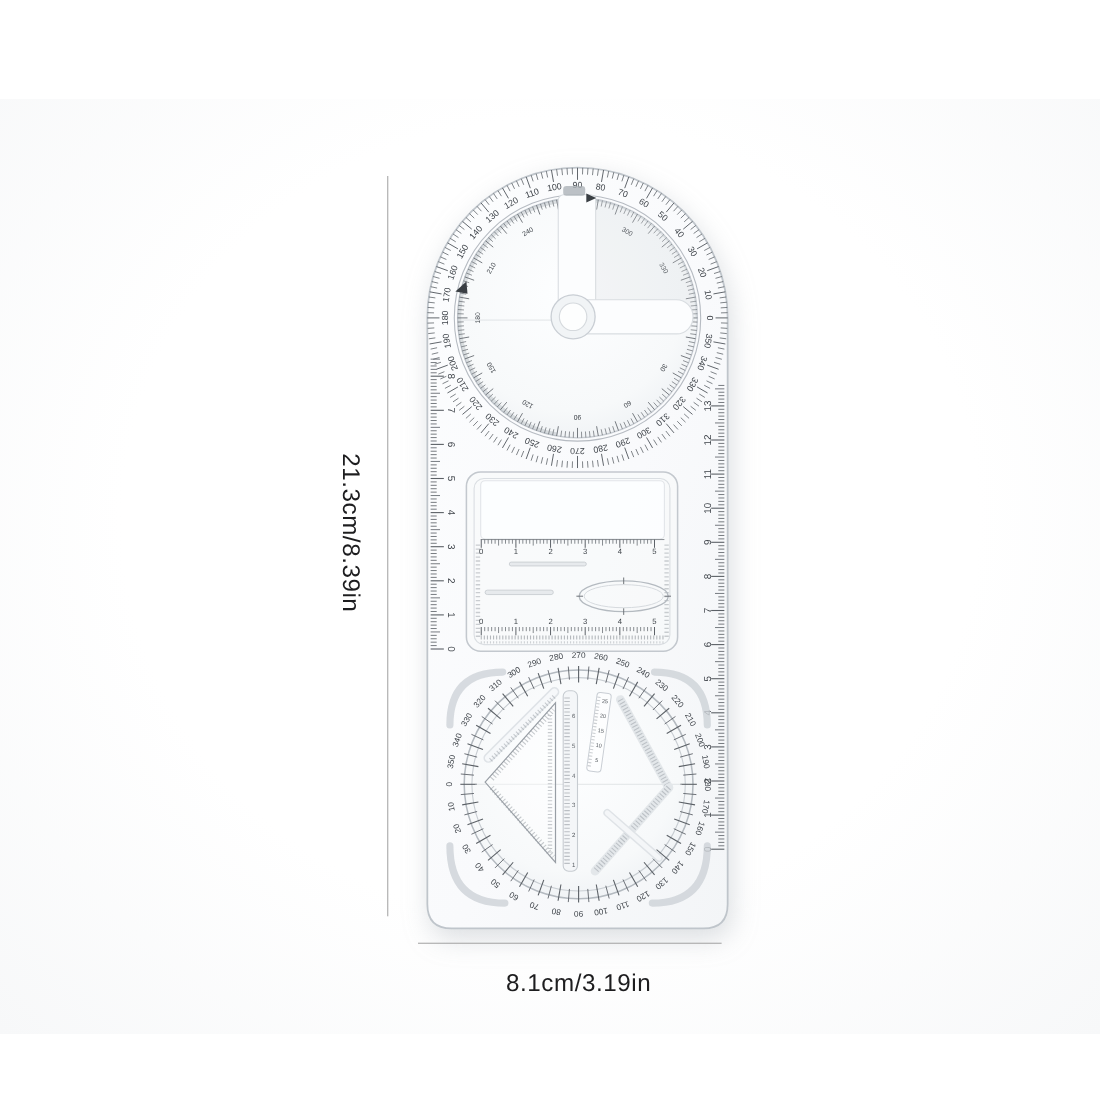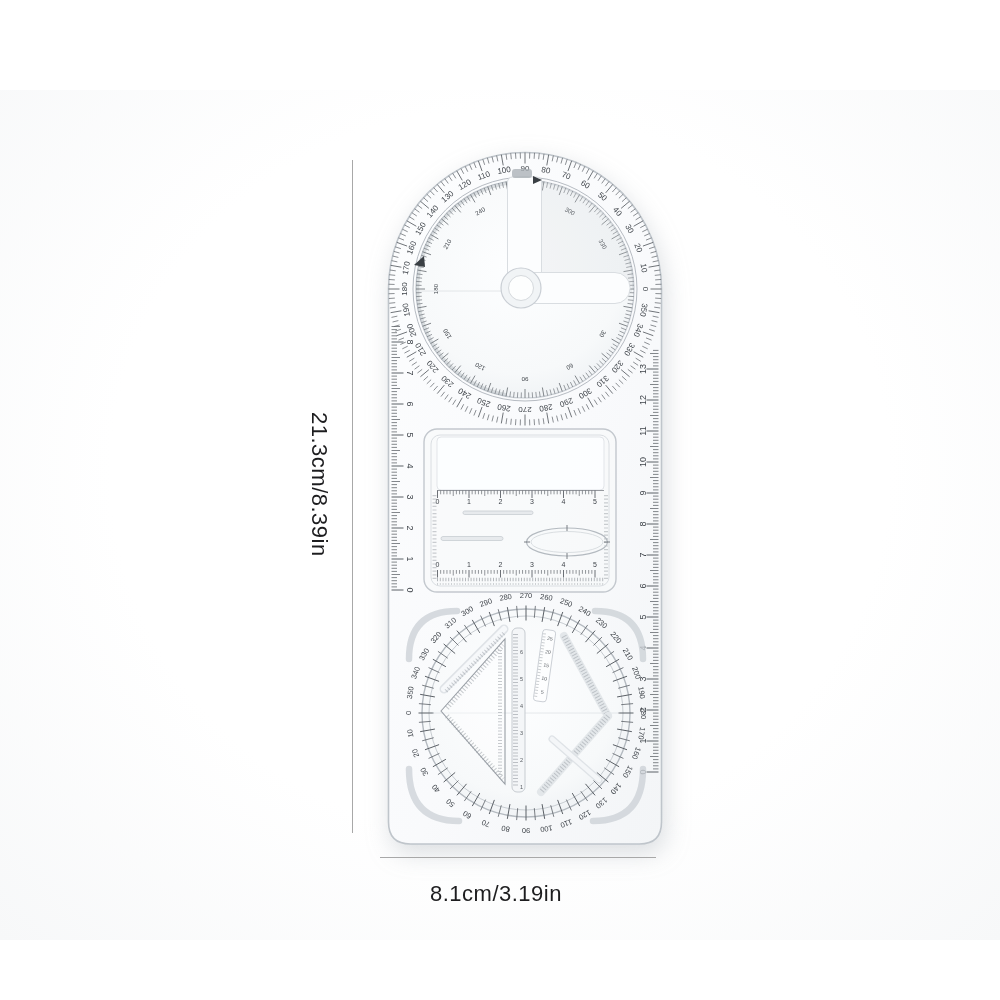--- a/index.html
+++ b/index.html
@@ -7,21 +7,21 @@
          font-family:"Liberation Sans", sans-serif;}
   .photo-bg{position:absolute;left:0;top:90px;width:1000px;height:850px;
             background:radial-gradient(ellipse at 50% 45%, #ffffff 55%, #f7f8f9 100%);}
   svg{position:absolute;left:0;top:0;}
   .product{filter:drop-shadow(3px 9px 12px rgba(130,140,150,0.28));}
   .dim-line{position:absolute;background:#a8a8a8;}
   .dim-line.vertical{left:352px;top:160px;width:1px;height:673px;}
   .dim-line.horizontal{left:380px;top:857px;width:276px;height:1px;}
   .dim-label{position:absolute;color:#1d1d1f;font-size:22px;letter-spacing:0.5px;}
   .dim-label.vertical{left:306px;top:412px;writing-mode:vertical-rl;}
-  .dim-label.horizontal{left:430px;top:881px;}
+  .dim-label.horizontal{left:460px;top:881px;}
   text{font-family:"Liberation Sans", sans-serif;}
 </style>
 </head>
 <body>
 
 <div class="stage">
   <div class="photo-bg"></div>
 
   <svg width="1000" height="1000" viewBox="0 0 1000 1000">
     <defs>

